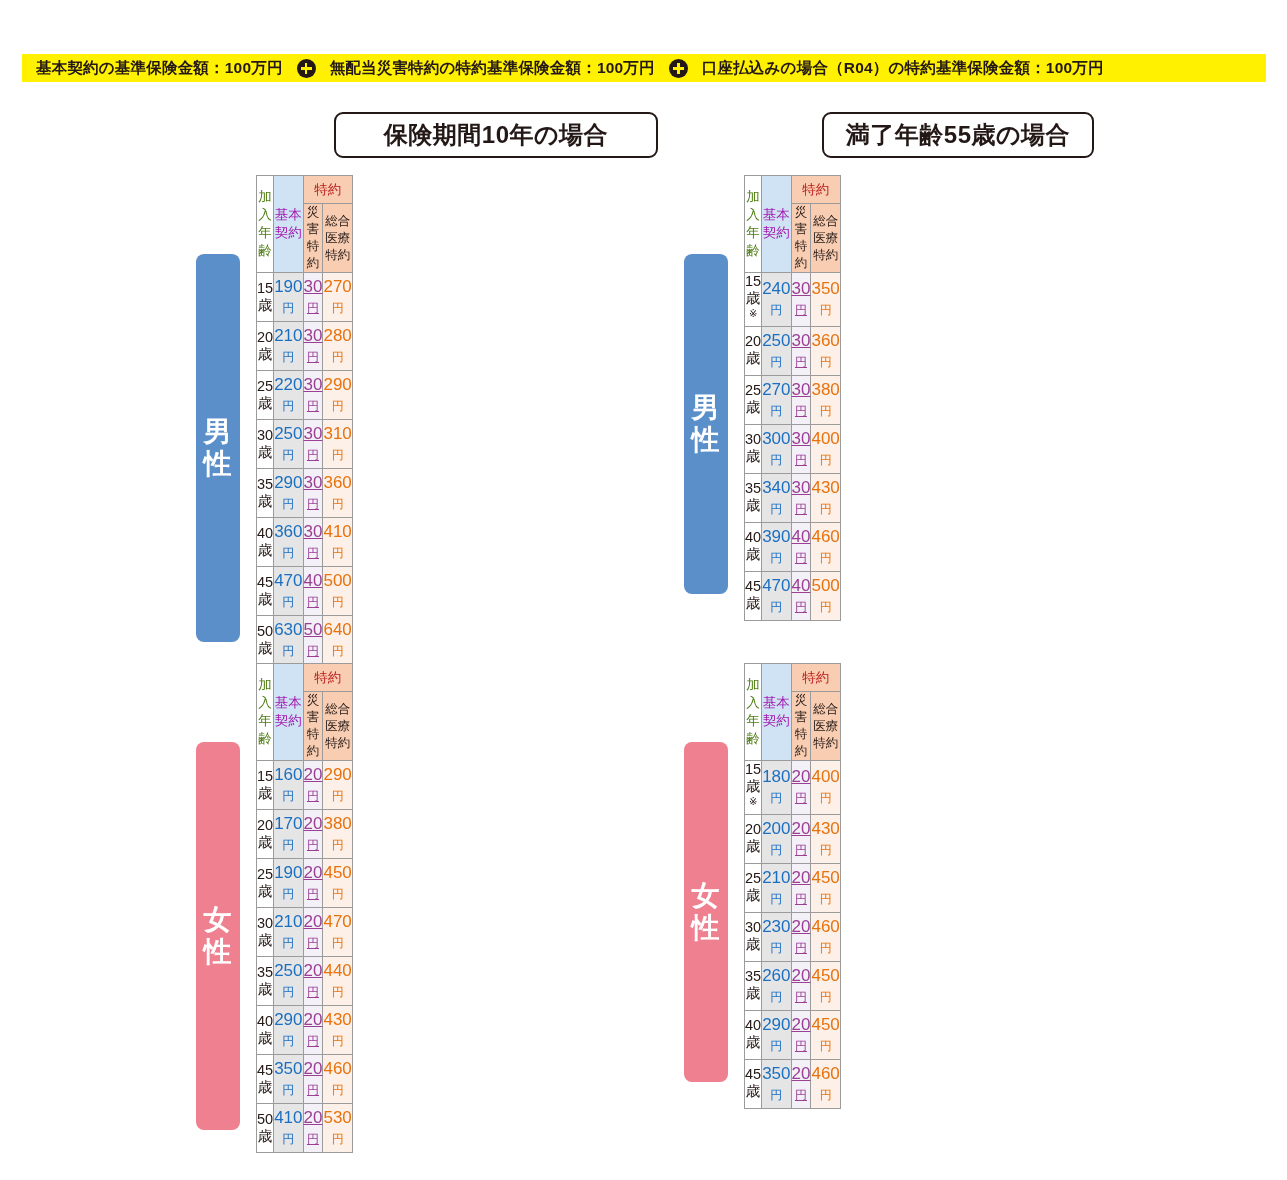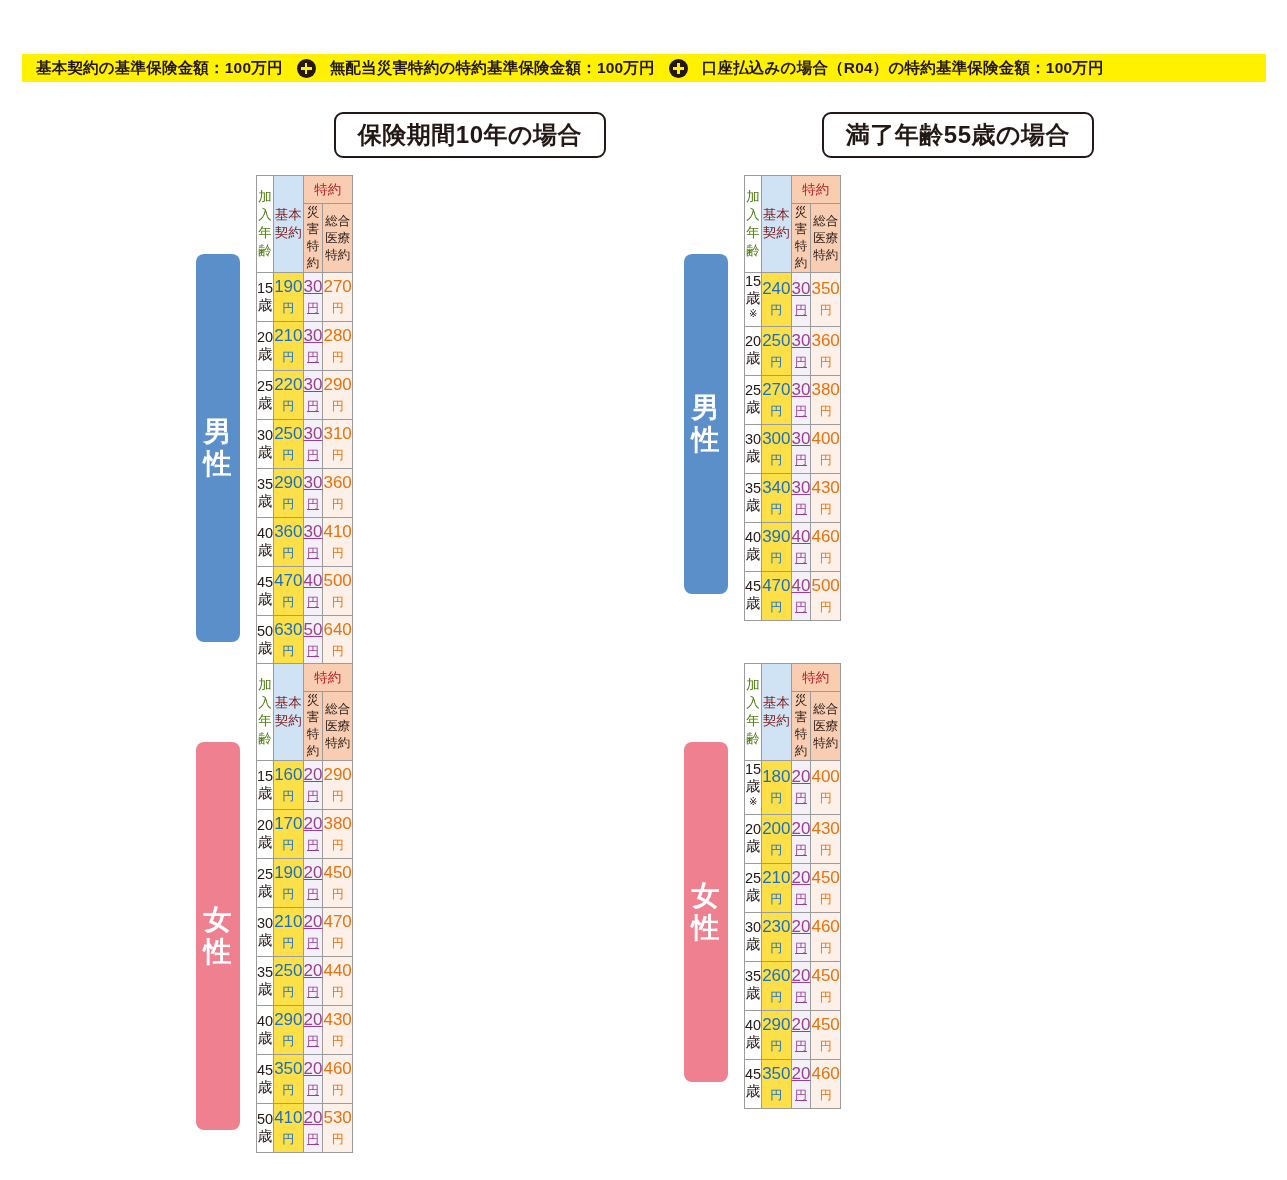--- a/index.html
+++ b/index.html
@@ -72,21 +72,21 @@
     background: #ffffff;
     font-size: 24px;
     font-weight: bold;
     letter-spacing: 0.5px;
     display: flex;
     align-items: center;
     justify-content: center;
     height: 46px;
     color: #231815;
   }
-  #title-left  { left: 334px; top: 112px; width: 272px; }
+  #title-left  { left: 334px; top: 112px; width: 324px; }
   #title-right { left: 822px; top: 112px; width: 272px; }
 
   
   .gender-bar {
     position: absolute;
     width: 44px;
     border-radius: 8px;
     color: #ffffff;
     font-size: 28px;
     font-weight: bold;
@@ -117,21 +117,21 @@
     background: #ffffff;
     font-size: 13.5px;
     font-weight: bold;
     color: #4d7c0f;
     width: 74px;
   }
   .hdr-base {
     background: #cfe3f5;
     font-size: 13.5px;
     font-weight: bold;
-    color: #7f1d1d;
+    color: #a21caf;
     width: 86px;
   }
   .hdr-rider-top {
     background: #f8cdb2;
     font-size: 13.5px;
     font-weight: bold;
     color: #b91c1c;
     height: 28px;
   }
   .hdr-rider-sub {
@@ -148,21 +148,21 @@
     background: #ffffff;
     font-size: 14.5px;
     color: #231815;
     height: 49px;
   }
   .cell-age .mark {
     font-size: 10px;
     vertical-align: super;
   }
   .cell-base {
-    background: #fde047;
+    background: #e5e5e5;
     color: #1b6fc2;
     font-size: 17px;
     font-weight: bold;
   }
   .cell-dis {
     background: #f4f0f8;
     color: #9a3f94;
     font-size: 17px;
     font-weight: bold;
     text-decoration: underline;

